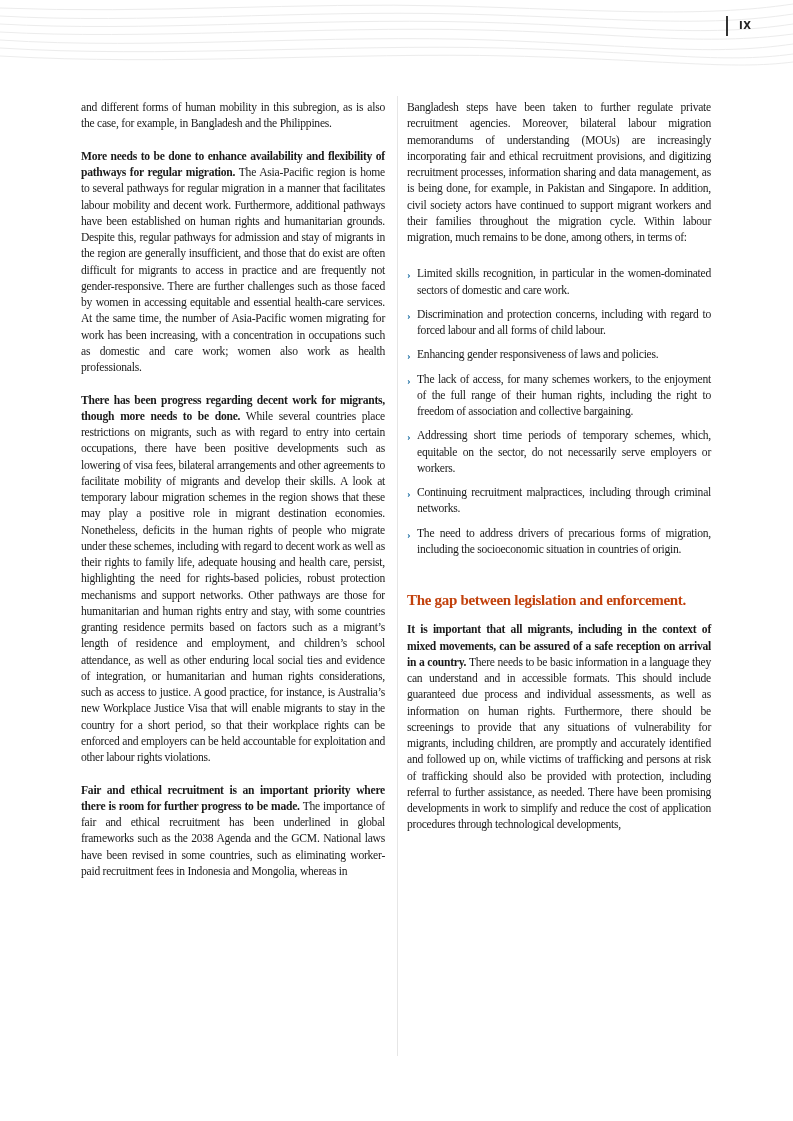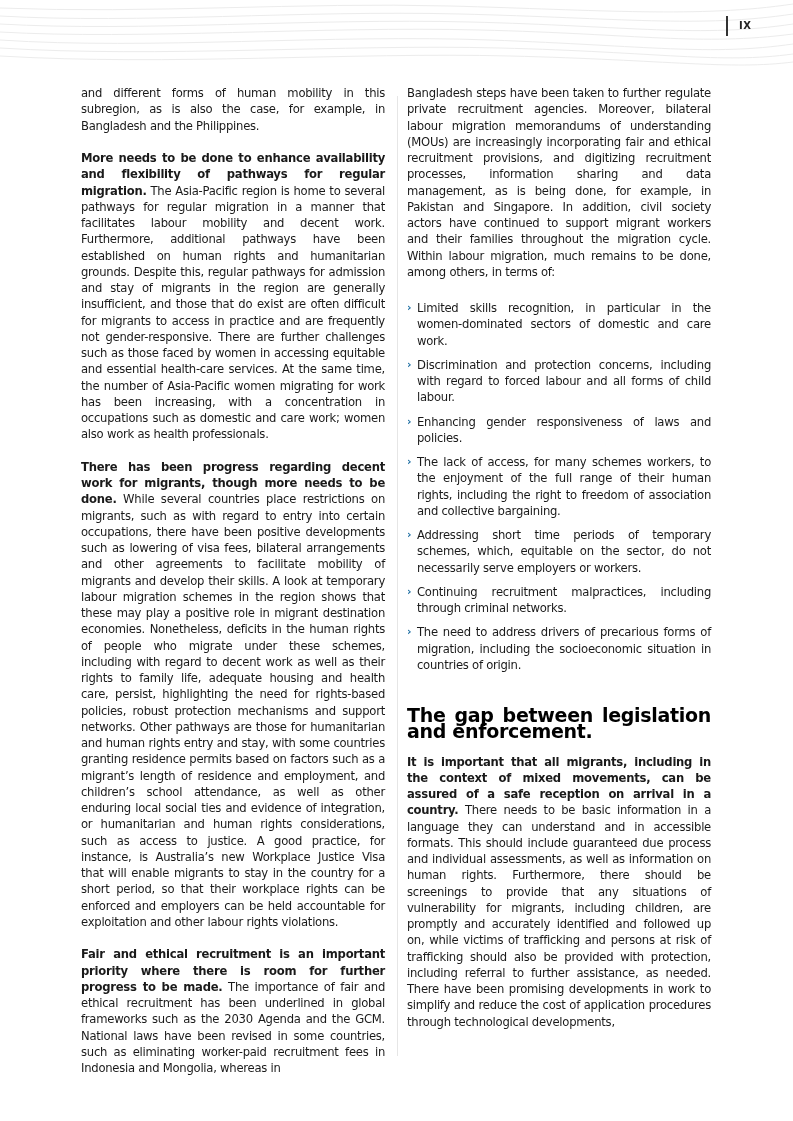--- a/index.html
+++ b/index.html
@@ -1,31 +1,31 @@
 <!DOCTYPE html>
 <html><head>
   <meta charset="utf-8">
   <style>
     html, body { margin: 0; padding: 0; background: #ffffff; }
     body { width: 793px; height: 1121px; position: relative; overflow: hidden;
            font-family: "DejaVu Sans", "Liberation Sans", sans-serif; color: #1a1a1a; }
     .waves { position: absolute; left: 0; top: 0; width: 793px; height: 90px; }
     .page-num-bar { position: absolute; left: 726px; top: 16px; width: 1.5px; height: 20px; background: #333; }
     .page-num { position: absolute; left: 739px; top: 20px; font-size: 10px; font-weight: bold; color: #222; letter-spacing: 0.5px; }
-    .col { position: absolute; top: 85px; width: 304px; font-size: 11.6px; line-height: 16.25px;
-           text-align: justify; letter-spacing: -0.25px; }
+    .col { position: absolute; top: 100px; width: 304px; font-size: 11.6px; line-height: 16.25px;
+           text-align: justify; letter-spacing: -0.25px; font-family: Liberation Serif, serif; }
     .col-left { left: 81px; }
     .col-right { left: 407px; }
     .divider { position: absolute; left: 397px; top: 96px; width: 1px; height: 960px; background: #e6e6e6; }
     p { margin: 0 0 16.25px 0; }
     b { font-weight: bold; }
     ul.bullets { list-style: none; margin: 0 0 24px 0; padding: 0; }
     ul.bullets li { position: relative; padding-left: 10px; margin-bottom: 8px; }
     ul.bullets li .chev { position: absolute; left: 0; top: 0; color: #1e6fa3; font-weight: bold; font-size: 11px; }
-    h3.section-heading { color: #000000; font-size: 19px; font-weight: bold; margin: 34px 0 14px 0; letter-spacing: -0.3px; }
+    h3.section-heading { color: #c2410c; font-size: 15px; font-weight: bold; margin: 34px 0 14px 0; letter-spacing: -0.3px; }
     .watermark { position: absolute; left: 8px; top: 1156px; font-size: 14px; color: #dcdcdc; font-weight: bold; letter-spacing: 1px; }
   </style>
 </head>
 <body>
 
 <svg class="waves" viewBox="0 0 793 90" preserveAspectRatio="none">
   <g fill="none" stroke="#ececec" stroke-width="1">
     <path d="M0 8 C 150 14, 300 2, 450 6 S 700 18, 793 4"></path>
     <path d="M0 16 C 140 24, 300 10, 460 14 S 700 28, 793 14"></path>
     <path d="M0 24 C 140 32, 310 18, 470 22 S 700 38, 793 24"></path>
@@ -38,21 +38,21 @@
 
 <div class="page-num-bar"></div>
 <div class="page-num">IX</div>
 
 <div class="divider"></div>
 
 <div class="col col-left">
   <p>and different forms of human mobility in this subregion, as is also the case, for example, in Bangladesh and the Philippines.</p>
   <p><b>More needs to be done to enhance availability and flexibility of pathways for regular migration.</b><span> The Asia-Pacific region is home to several pathways for regular migration in a manner that facilitates labour mobility and decent work. Furthermore, additional pathways have been established on human rights and humanitarian grounds. Despite this, regular pathways for admission and stay of migrants in the region are generally insufficient, and those that do exist are often difficult for migrants to access in practice and are frequently not gender-responsive. There are further challenges such as those faced by women in accessing equitable and essential health-care services. At the same time, the number of Asia-Pacific women migrating for work has been increasing, with a concentration in occupations such as domestic and care work; women also work as health professionals.</span></p>
   <p><b>There has been progress regarding decent work for migrants, though more needs to be done.</b><span> While several countries place restrictions on migrants, such as with regard to entry into certain occupations, there have been positive developments such as lowering of visa fees, bilateral arrangements and other agreements to facilitate mobility of migrants and develop their skills. A look at temporary labour migration schemes in the region shows that these may play a positive role in migrant destination economies. Nonetheless, deficits in the human rights of people who migrate under these schemes, including with regard to decent work as well as their rights to family life, adequate housing and health care, persist, highlighting the need for rights-based policies, robust protection mechanisms and support networks. Other pathways are those for humanitarian and human rights entry and stay, with some countries granting residence permits based on factors such as a migrant’s length of residence and employment, and children’s school attendance, as well as other enduring local social ties and evidence of integration, or humanitarian and human rights considerations, such as access to justice. A good practice, for instance, is Australia’s new Workplace Justice Visa that will enable migrants to stay in the country for a short period, so that their workplace rights can be enforced and employers can be held accountable for exploitation and other labour rights violations.</span></p>
-  <p><b>Fair and ethical recruitment is an important priority where there is room for further progress to be made.</b><span> The importance of fair and ethical recruitment has been underlined in global frameworks such as the 2030 Agenda and the GCM. National laws have been revised in some countries, such as eliminating worker-paid recruitment fees in Indonesia and Mongolia, whereas in</span></p>
+  <p><b>Fair and ethical recruitment is an important priority where there is room for further progress to be made.</b><span> The importance of fair and ethical recruitment has been underlined in global frameworks such as the 2038 Agenda and the GCM. National laws have been revised in some countries, such as eliminating worker-paid recruitment fees in Indonesia and Mongolia, whereas in</span></p>
 </div>
 
 <div class="col col-right">
   <p style="margin-bottom:20px">Bangladesh steps have been taken to further regulate private recruitment agencies. Moreover, bilateral labour migration memorandums of understanding (MOUs) are increasingly incorporating fair and ethical recruitment provisions, and digitizing recruitment processes, information sharing and data management, as is being done, for example, in Pakistan and Singapore. In addition, civil society actors have continued to support migrant workers and their families throughout the migration cycle. Within labour migration, much remains to be done, among others, in terms of:</p>
   <ul class="bullets">
     <li><span class="chev">›</span><span>Limited skills recognition, in particular in the women-dominated sectors of domestic and care work.</span></li>
     <li><span class="chev">›</span><span>Discrimination and protection concerns, including with regard to forced labour and all forms of child labour.</span></li>
     <li><span class="chev">›</span><span>Enhancing gender responsiveness of laws and policies.</span></li>
     <li><span class="chev">›</span><span>The lack of access, for many schemes workers, to the enjoyment of the full range of their human rights, including the right to freedom of association and collective bargaining.</span></li>
     <li><span class="chev">›</span><span>Addressing short time periods of temporary schemes, which, equitable on the sector, do not necessarily serve employers or workers.</span></li>

